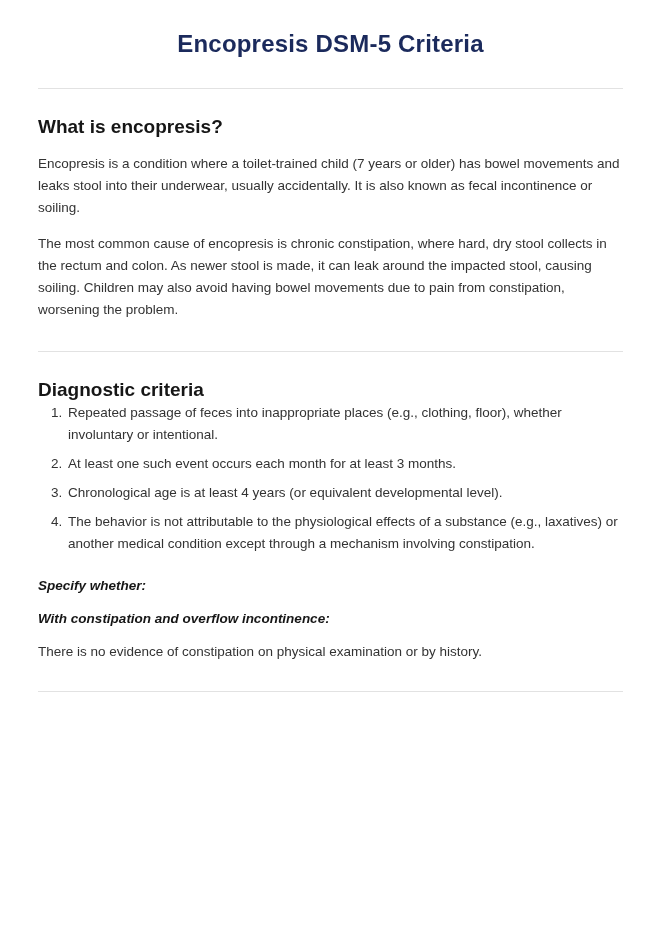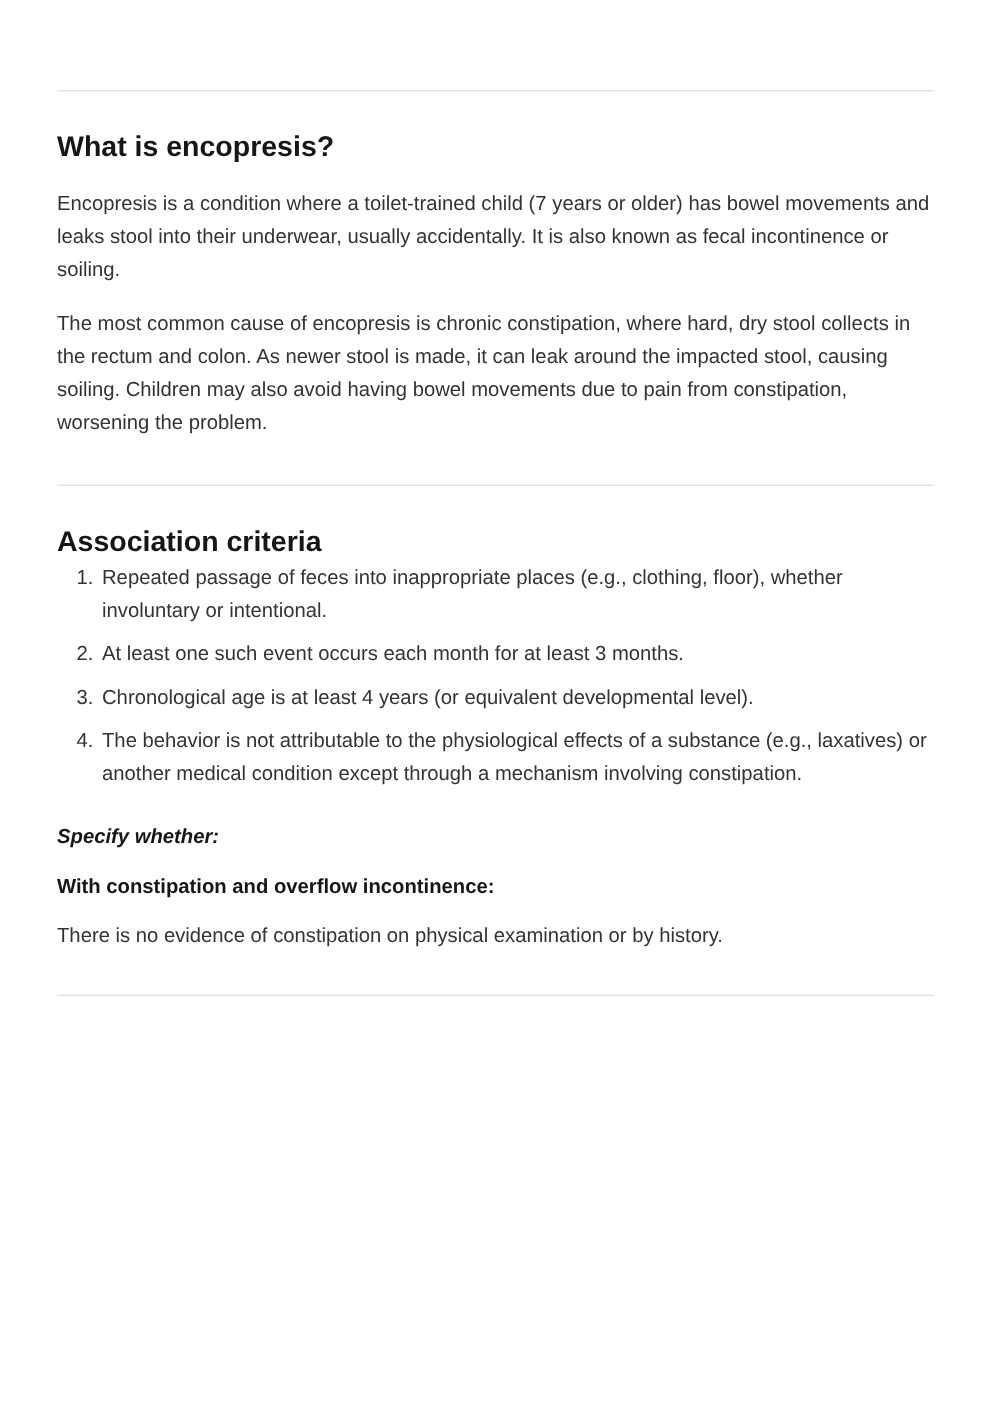--- a/index.html
+++ b/index.html
@@ -73,20 +73,21 @@
   .specifier-block {
     margin-top: 15px;
     font-size: 13.5px;
     line-height: 18px;
   }
 
   .specifier-label {
     display: block;
     font-weight: bold;
     color: var(--heading, #161616);
+    font-style: italic;
   }
 
   .specifier-text {
     display: block;
     color: var(--body, #333333);
   }
 
   p.citation {
     font-size: 13.5px;
     line-height: 17px;
@@ -94,33 +95,34 @@
     color: var(--body, #333333);
   }
 
   p.citation em { font-style: italic; }
 </style>
 </head>
 <body>
 
 <div class="page">
 
+  <h1 class="doc-title">Encopresis DSM-5 Criteria</h1>
 
   <hr class="divider">
 
   <section>
     <h2 class="section-heading">What is encopresis?</h2>
     <p class="body-par">Encopresis is a condition where a toilet-trained child (7 years or older) has bowel movements and leaks stool into their underwear, usually accidentally. It is also known as fecal incontinence or soiling.</p>
     <p class="body-par">The most common cause of encopresis is chronic constipation, where hard, dry stool collects in the rectum and colon. As newer stool is made, it can leak around the impacted stool, causing soiling. Children may also avoid having bowel movements due to pain from constipation, worsening the problem.</p>
   </section>
 
   <hr class="divider">
 
   <section>
-    <h2 class="section-heading">Association criteria</h2>
+    <h2 class="section-heading">Diagnostic criteria</h2>
 
     <ol class="criteria-list">
       <li>Repeated passage of feces into inappropriate places (e.g., clothing, floor), whether involuntary or intentional.</li>
       <li>At least one such event occurs each month for at least 3 months.</li>
       <li>Chronological age is at least 4 years (or equivalent developmental level).</li>
       <li>The behavior is not attributable to the physiological effects of a substance (e.g., laxatives) or another medical condition except through a mechanism involving constipation.</li>
     </ol>
 
     <p class="specify-label">Specify whether:</p>
 

